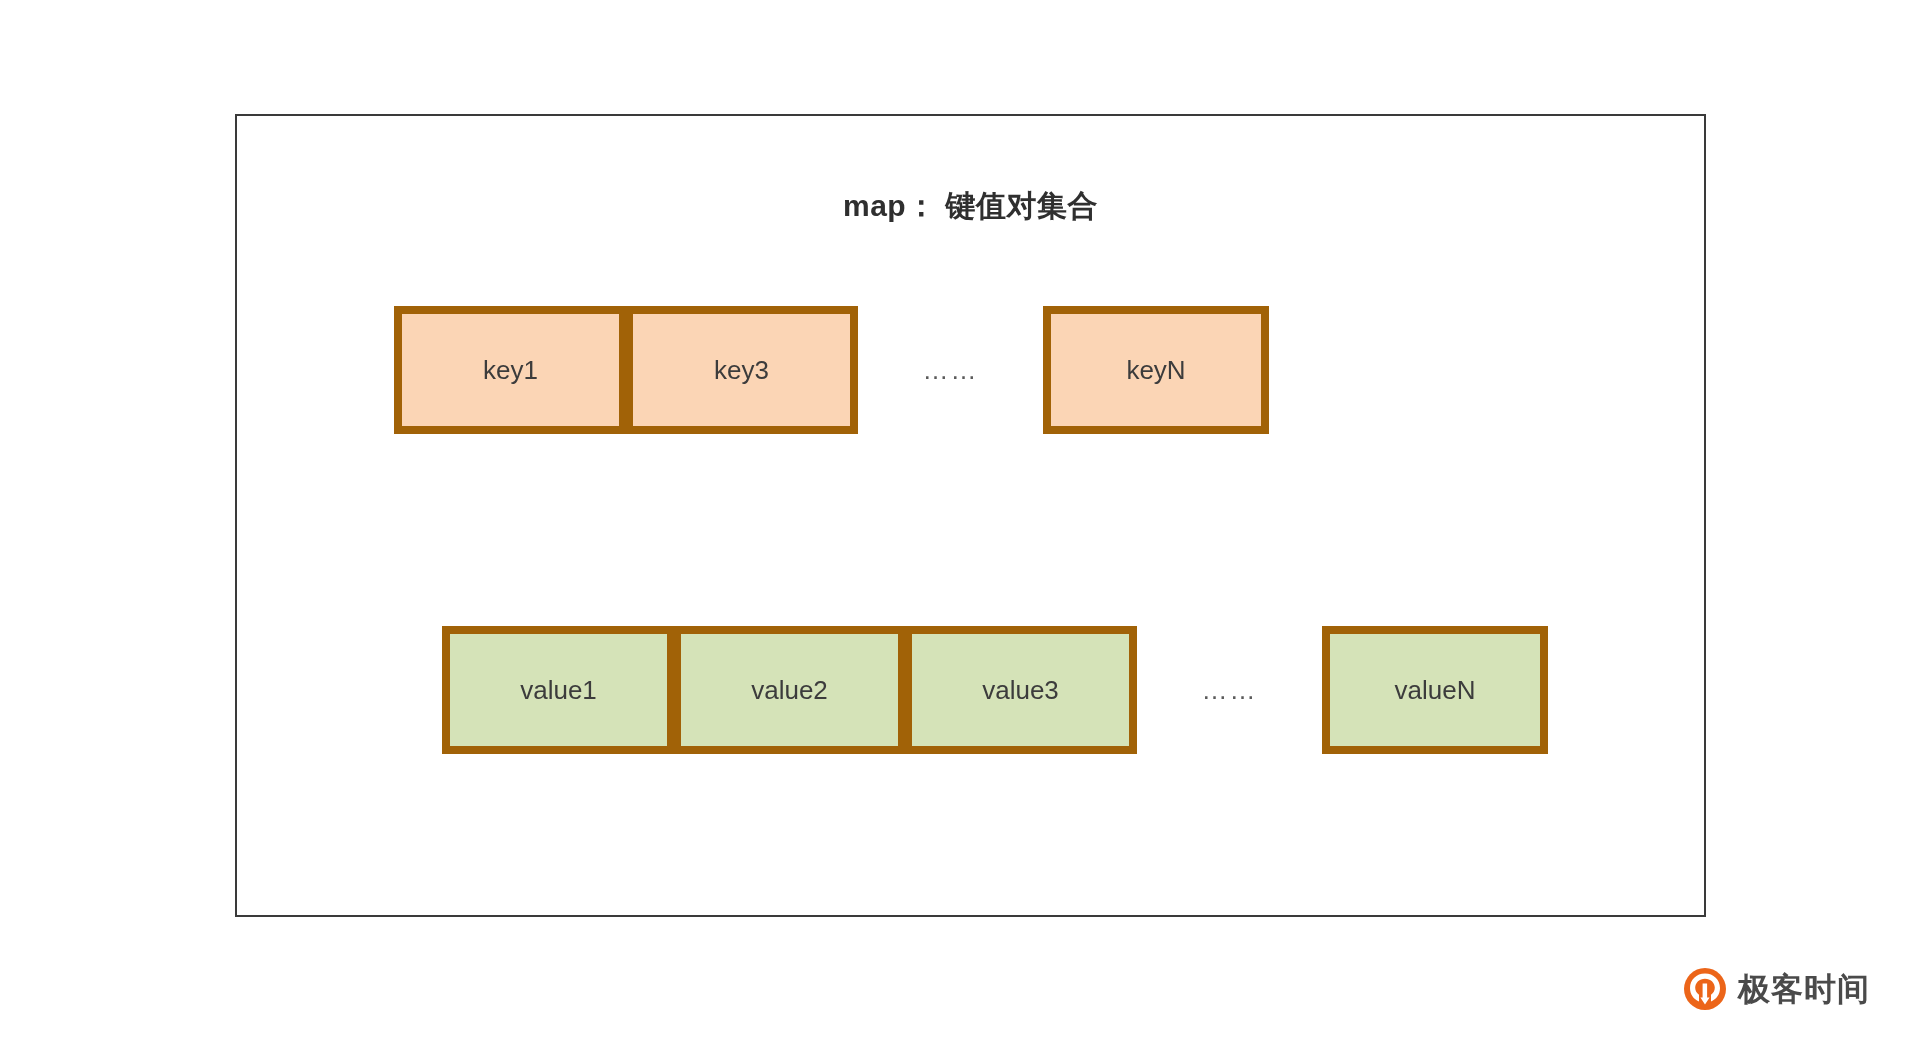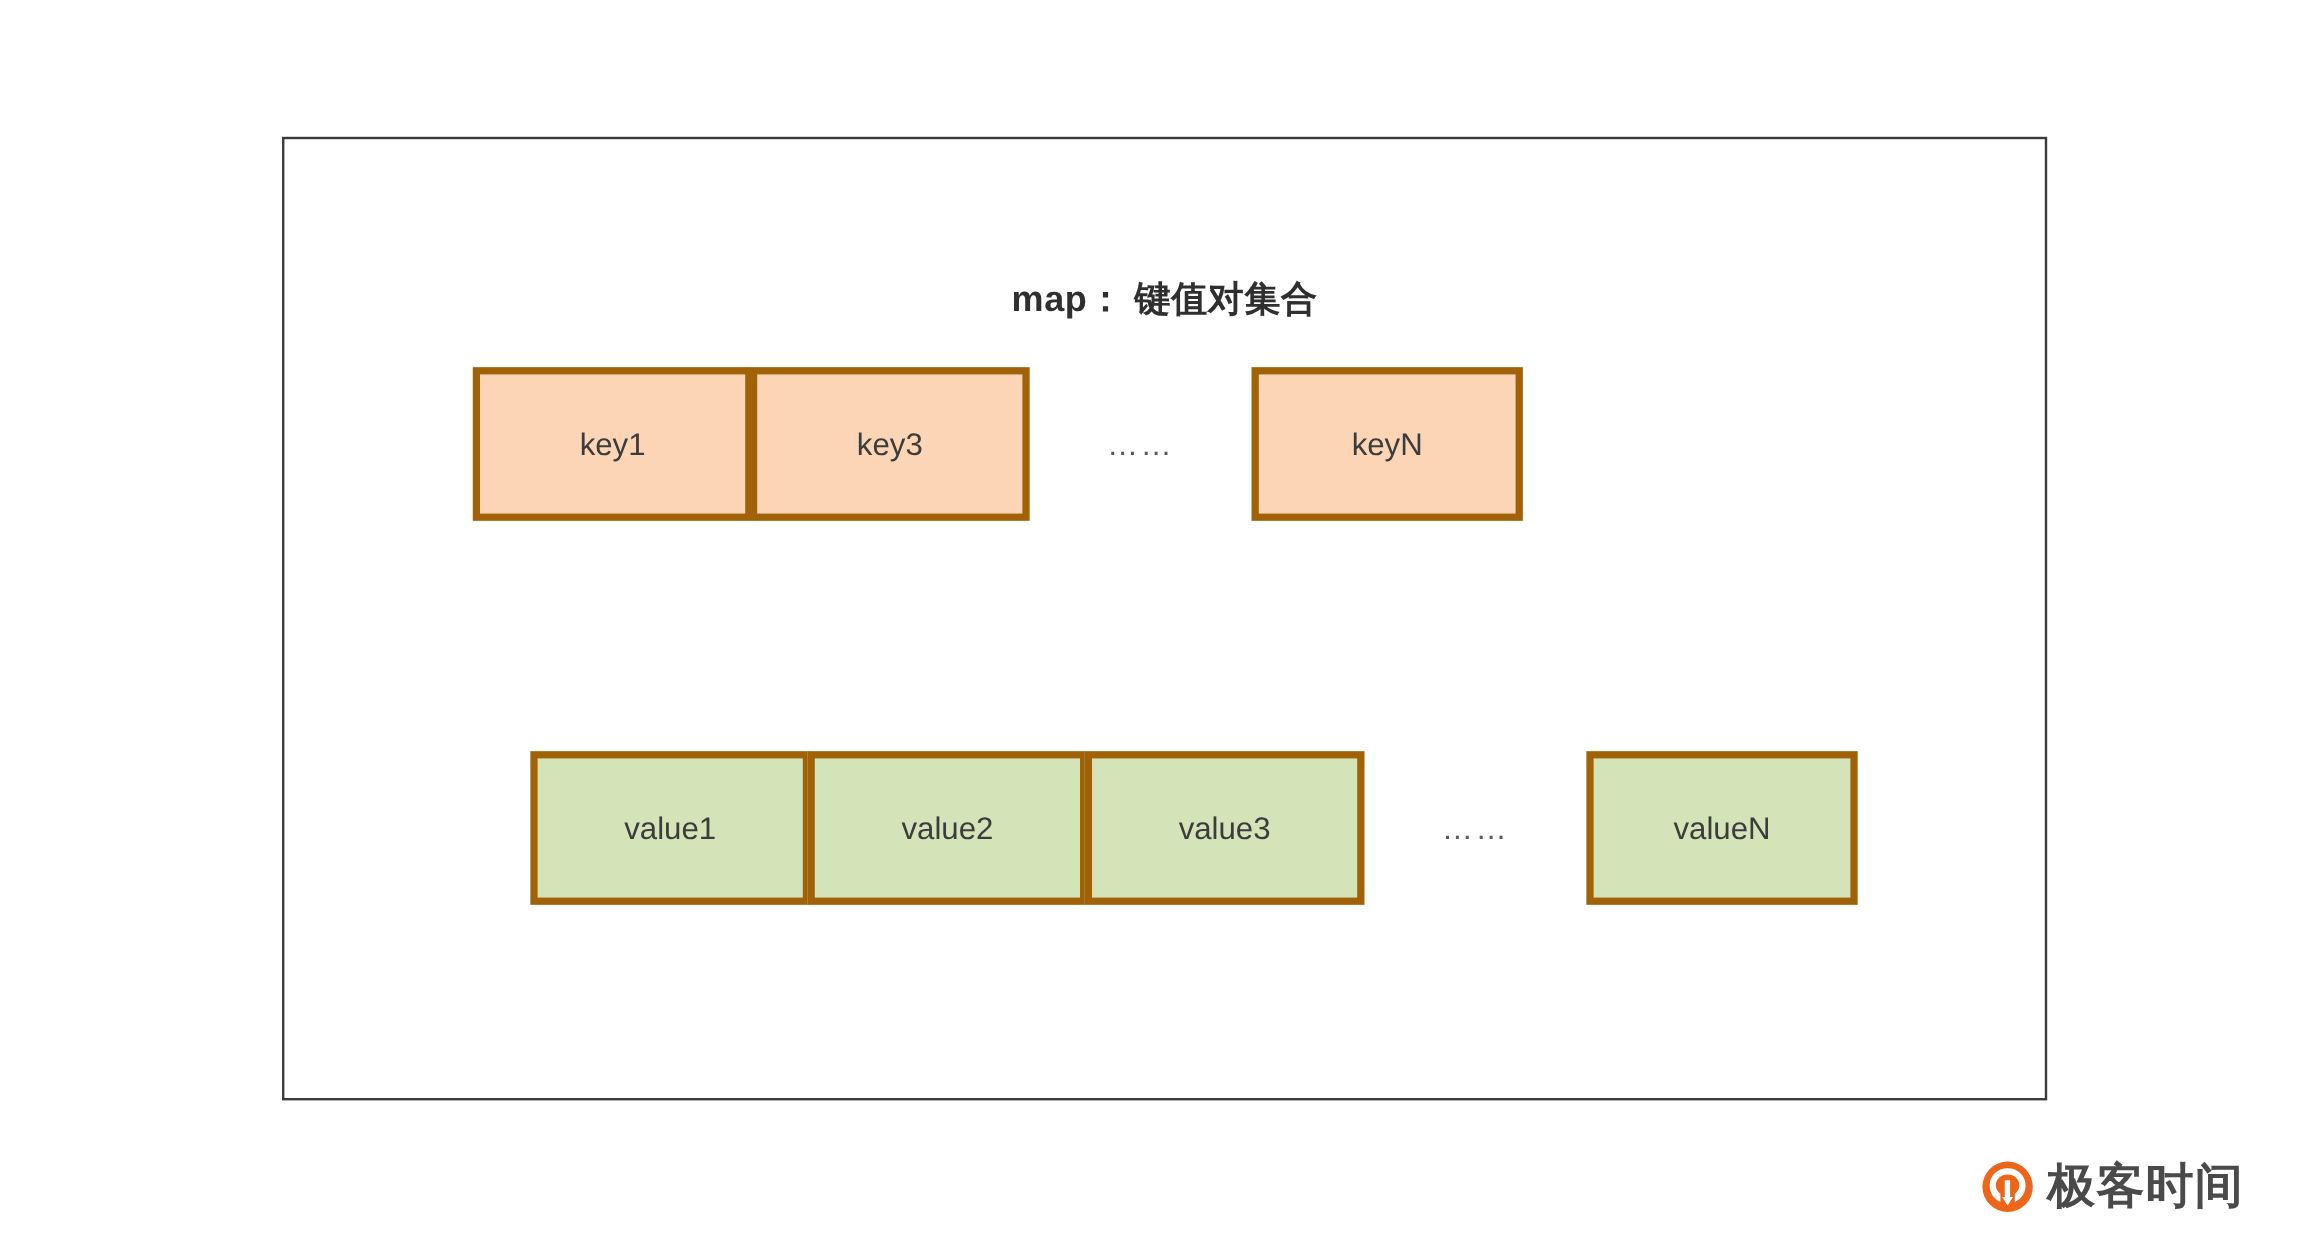--- a/index.html
+++ b/index.html
@@ -32,21 +32,20 @@
     position: absolute;
     left: 0;
     top: 72px;
     width: 100%;
     text-align: center;
     font-size: 30px;
     font-weight: bold;
     color: #2f2f2f;
     letter-spacing: 0.5px;
     line-height: 1.2;
-    margin-top: 44px;
   }
 
   
   .cell-row {
     position: absolute;
     left: 0;
     width: 100%;
     height: 128px;
     display: flex;
     align-items: center;
@@ -69,21 +68,21 @@
 
   .cell {
     box-sizing: border-box;
     width: 233px;
     height: 128px;
     display: flex;
     align-items: center;
     justify-content: center;
     font-size: 26px;
     color: #3c3c3c;
-    border: 6px solid #a16207;
+    border: 8px solid #a16207;
   }
   
   .cell-group .cell + .cell { margin-left: -2px; }
 
   .cell.key   { background: #fbd5b5; }
   .cell.value { background: #d5e3b8; }
 
   .cell.tail { width: 226px; }
 
   .ellipsis {
@@ -105,21 +104,21 @@
     display: flex;
     align-items: center;
     gap: 10px;
   }
   #brand-logo .logo-mark {
     width: 46px;
     height: 46px;
     flex: 0 0 auto;
   }
   #brand-logo .logo-text {
-    font-size: 40px;
+    font-size: 32px;
     font-weight: bold;
     color: #4a4a4a;
     letter-spacing: 1px;
     line-height: 1;
   }
 </style>
 </head>
 <body>
 
 <div id="diagram-frame">

